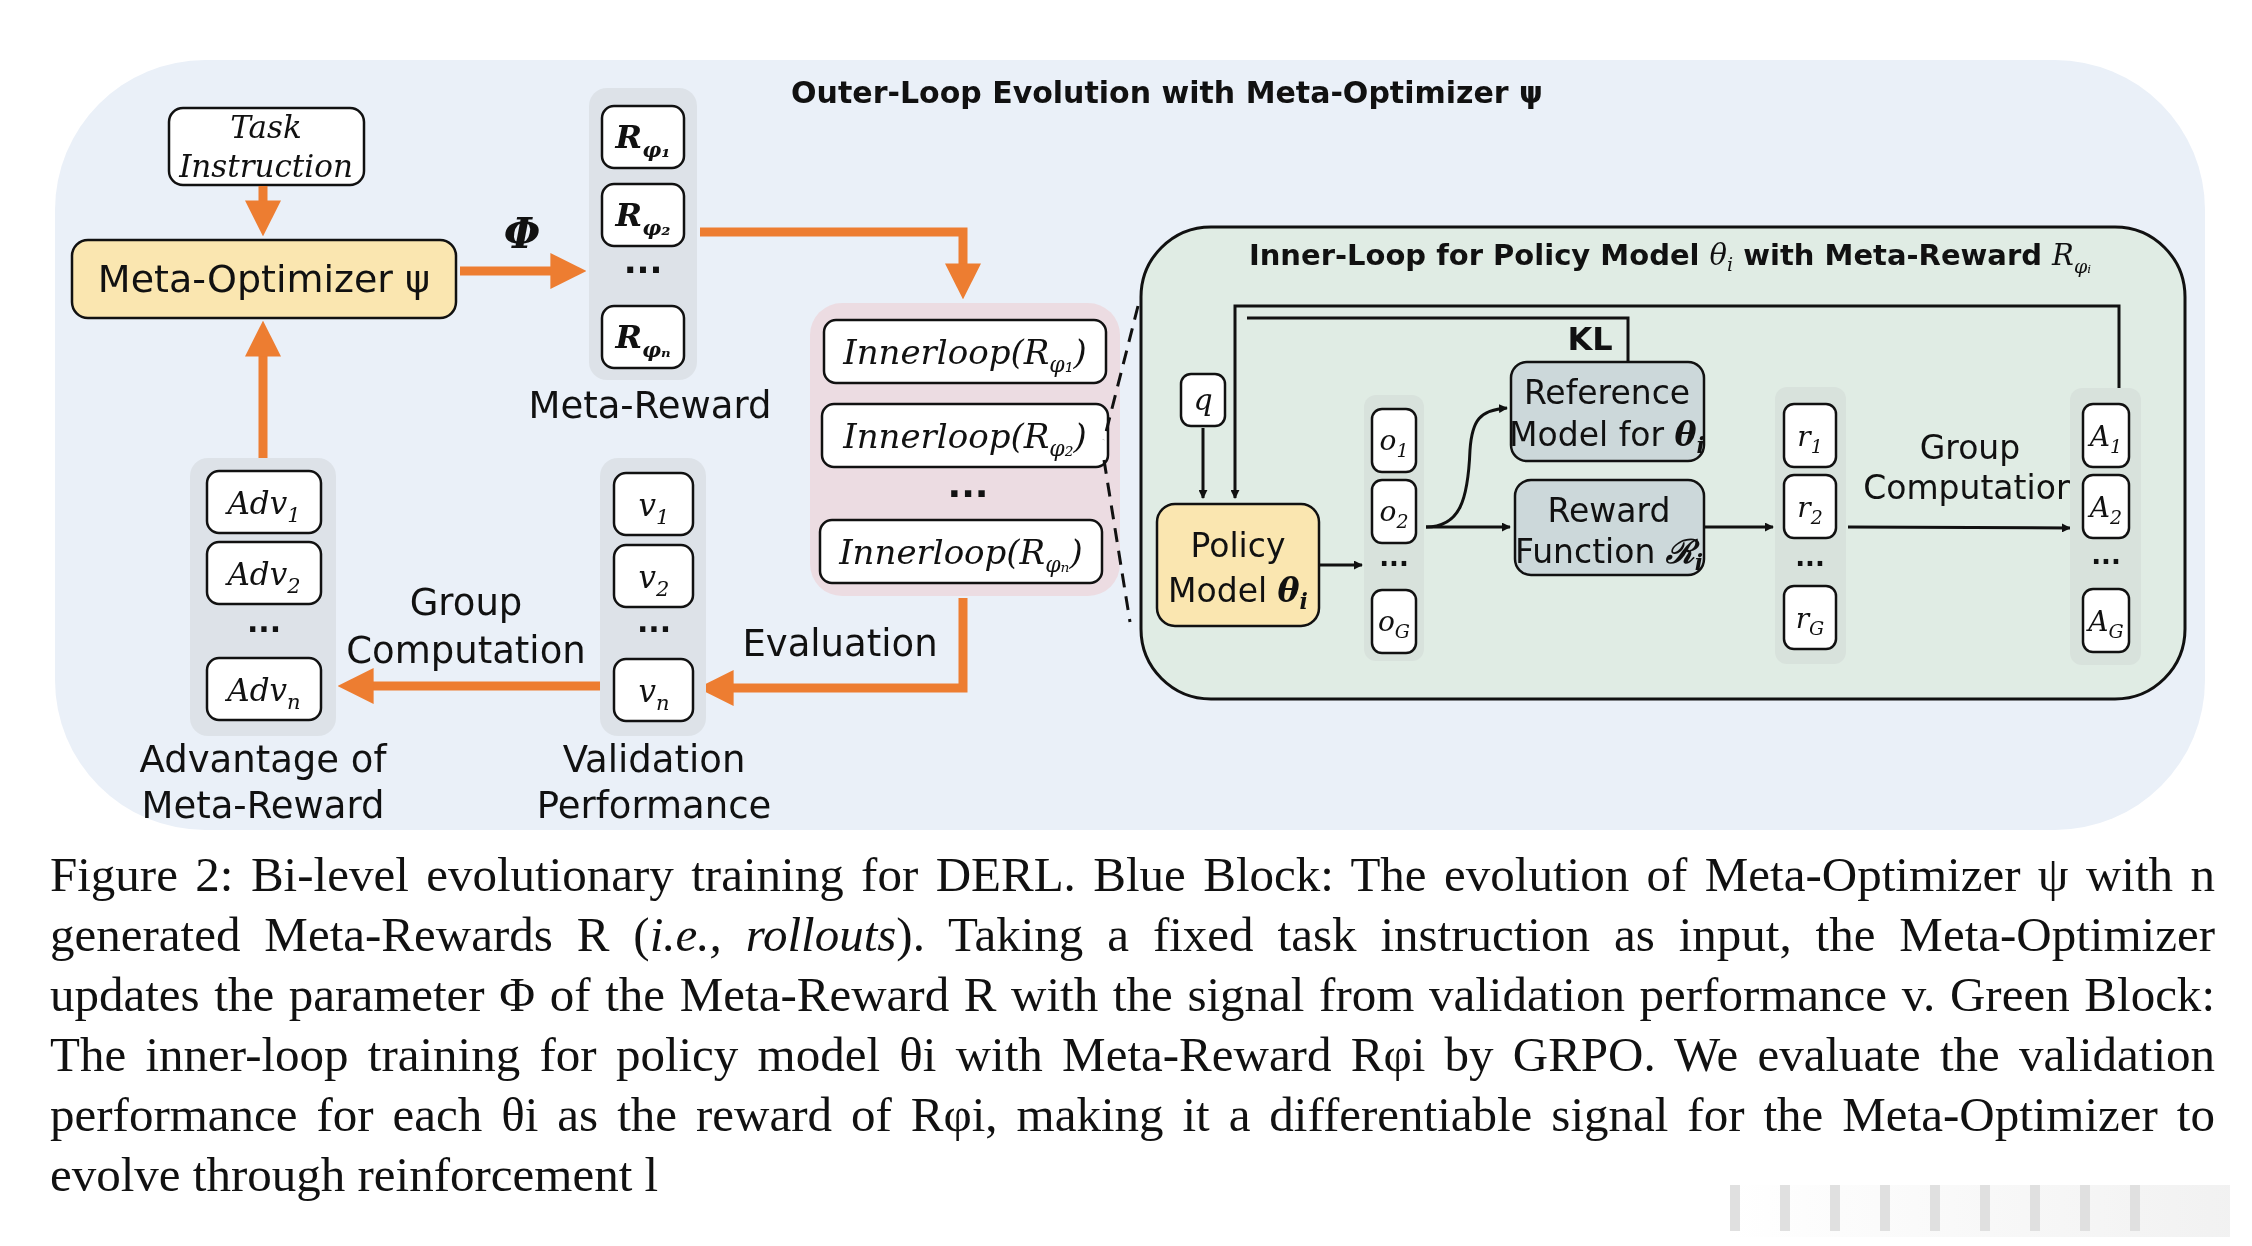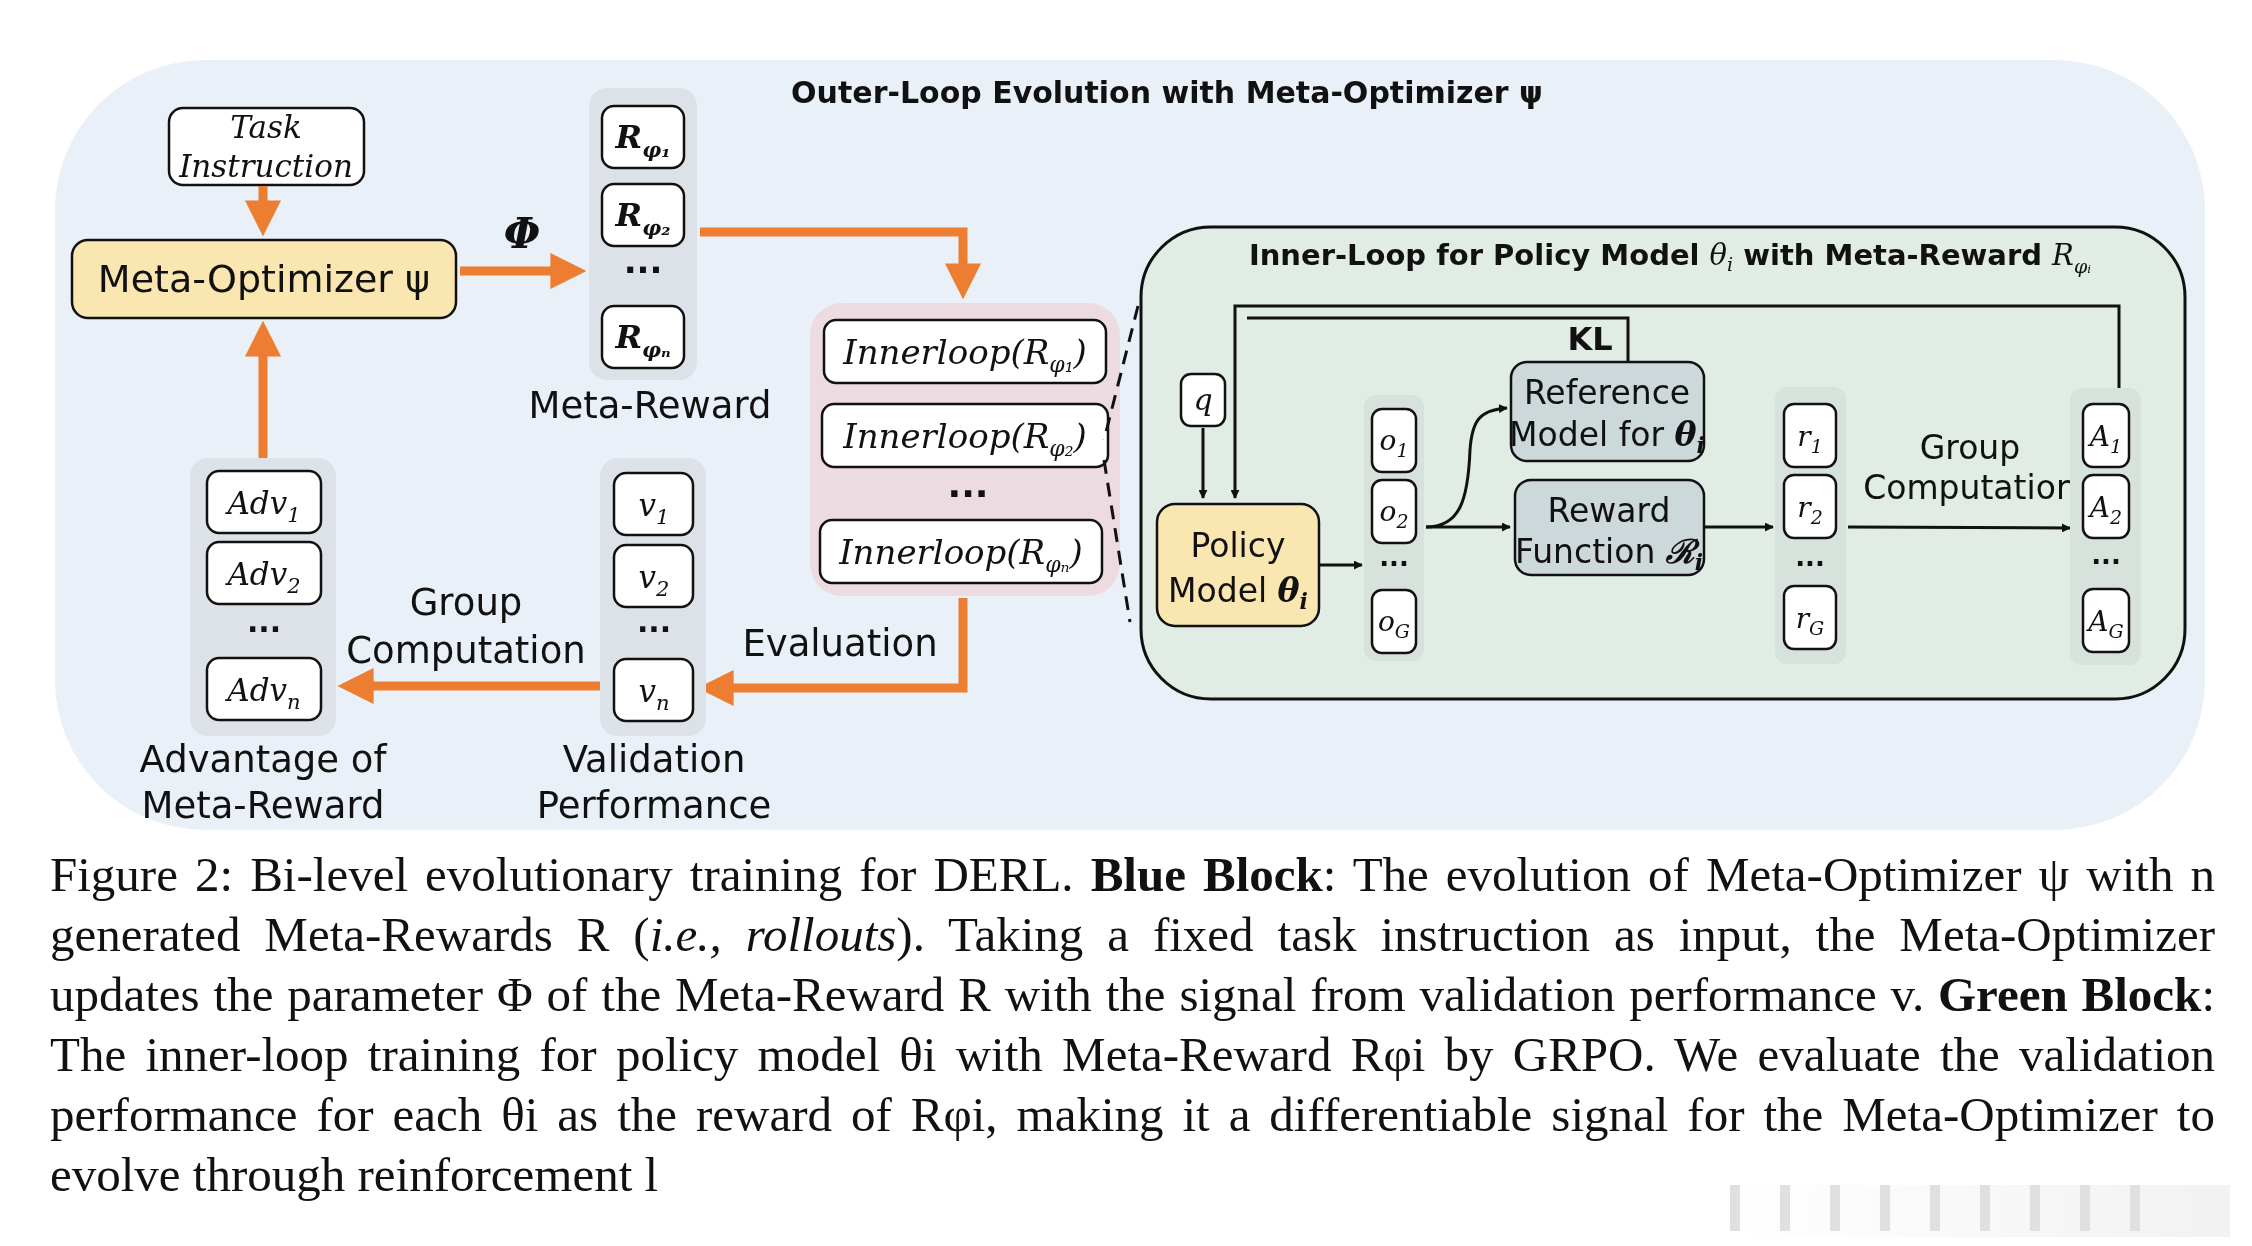--- a/index.html
+++ b/index.html
@@ -5,21 +5,21 @@
   html, body { margin:0; padding:0; background:#ffffff; }
   body { width:2252px; height:1246px; overflow:hidden; position:relative; font-family:"DejaVu Sans", sans-serif; }
   svg#fig { position:absolute; left:0; top:0; }
   .sans { font-family:"DejaVu Sans", sans-serif; }
   .serif { font-family:"DejaVu Serif", serif; }
   .caption {
     position:absolute; left:50px; top:845px; width:2165px;
     font-family:"Liberation Serif", serif; font-size:49px; line-height:60px;
     color:#111; text-align:justify;
   }
-  .caption b { font-weight:bold; }
+  .caption b { font-weight:normal; }
   .caption i { }
   .watermark {
     position:absolute; left:1730px; top:1185px; width:500px; height:52px;
     background:linear-gradient(90deg, rgba(255,255,255,0.95), rgba(240,240,240,0.9));
   }
   .watermark span { display:inline-block; width:10px; height:46px; margin-right:40px; background:#e0e0e0; }
 </style>
 </head>
 <body>
 

